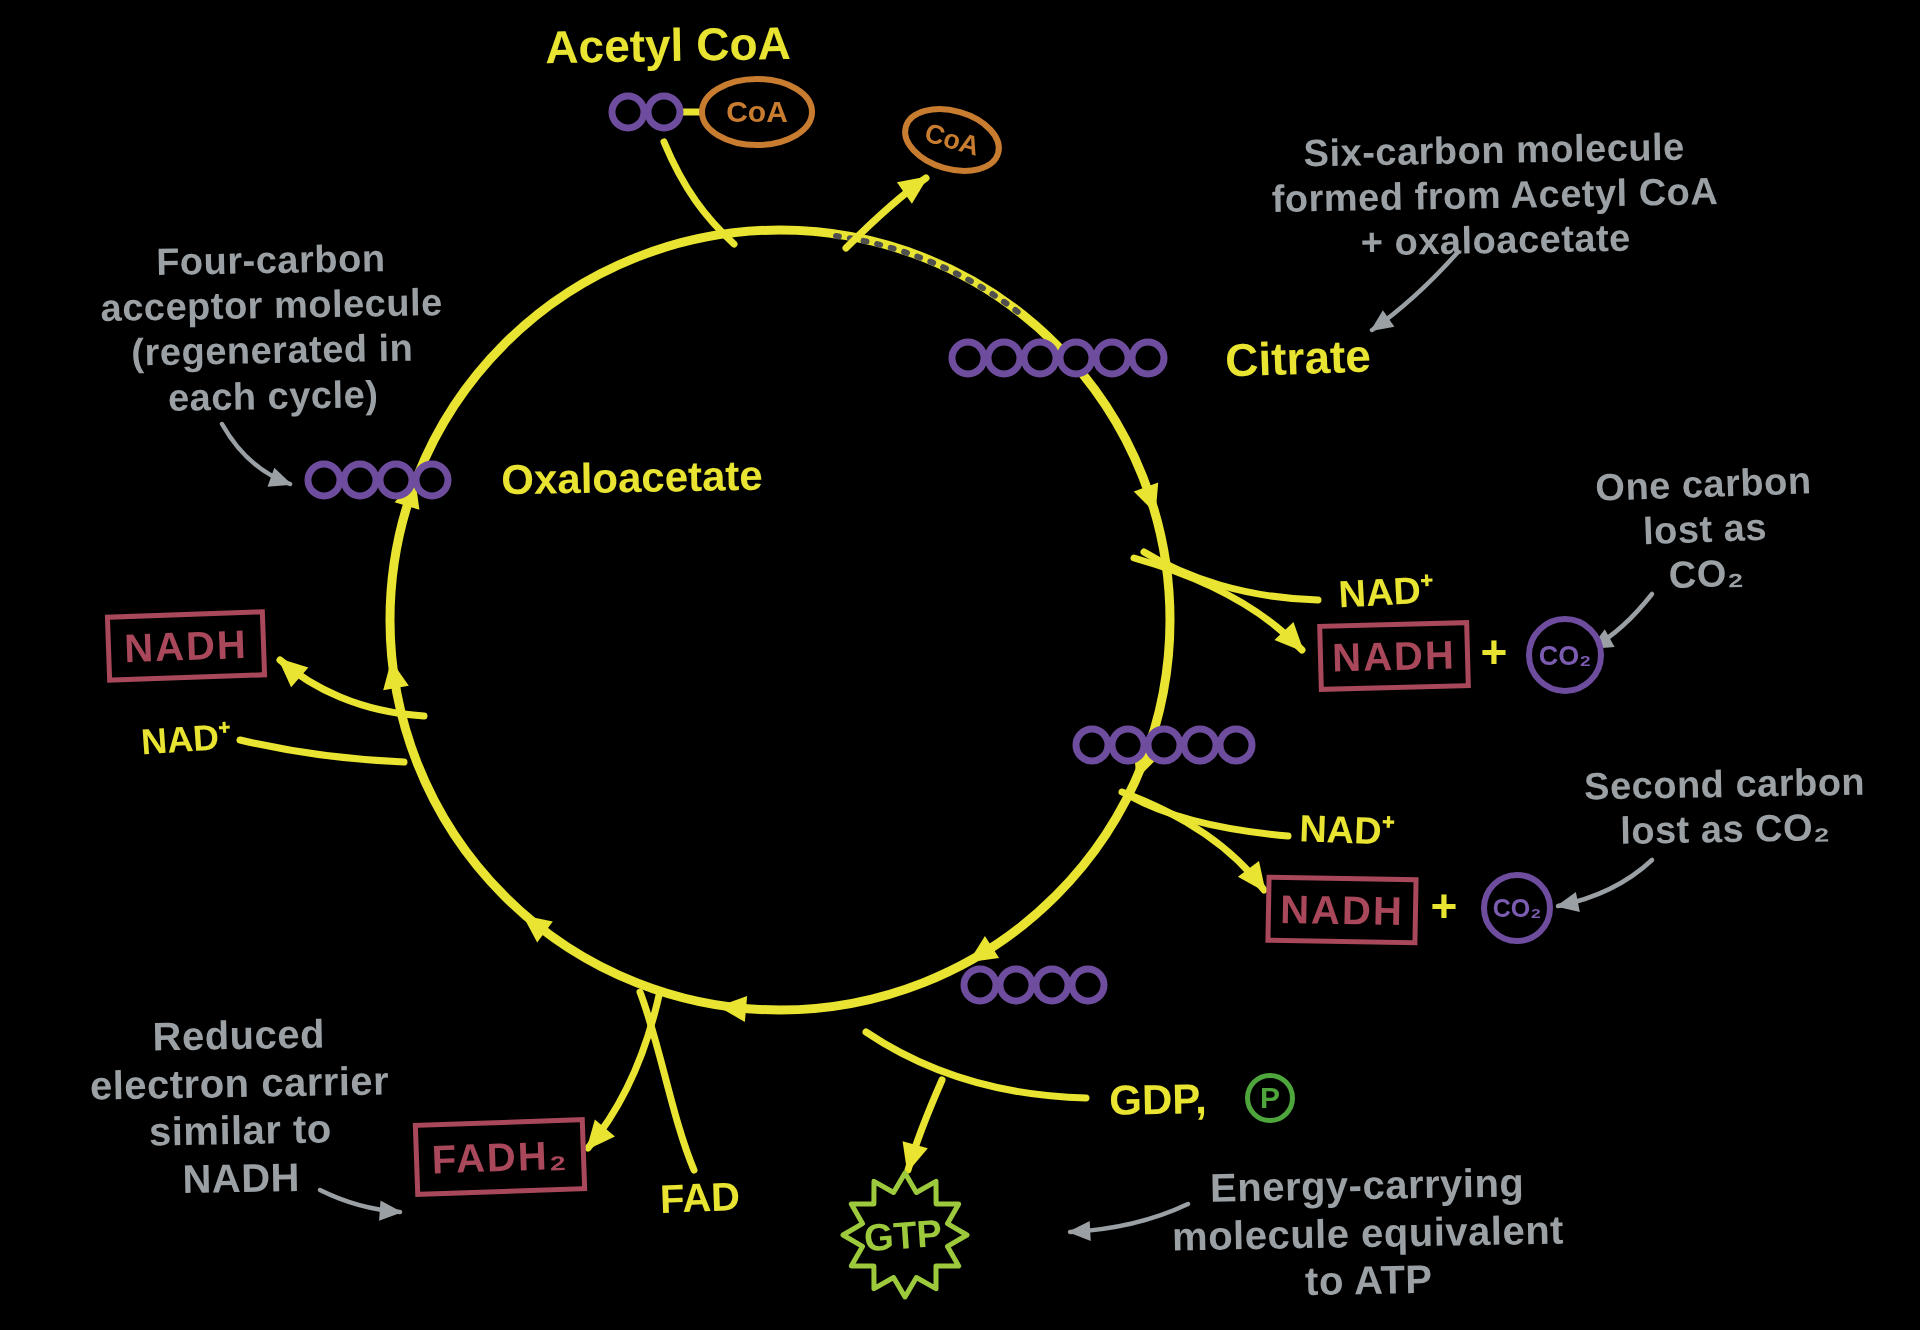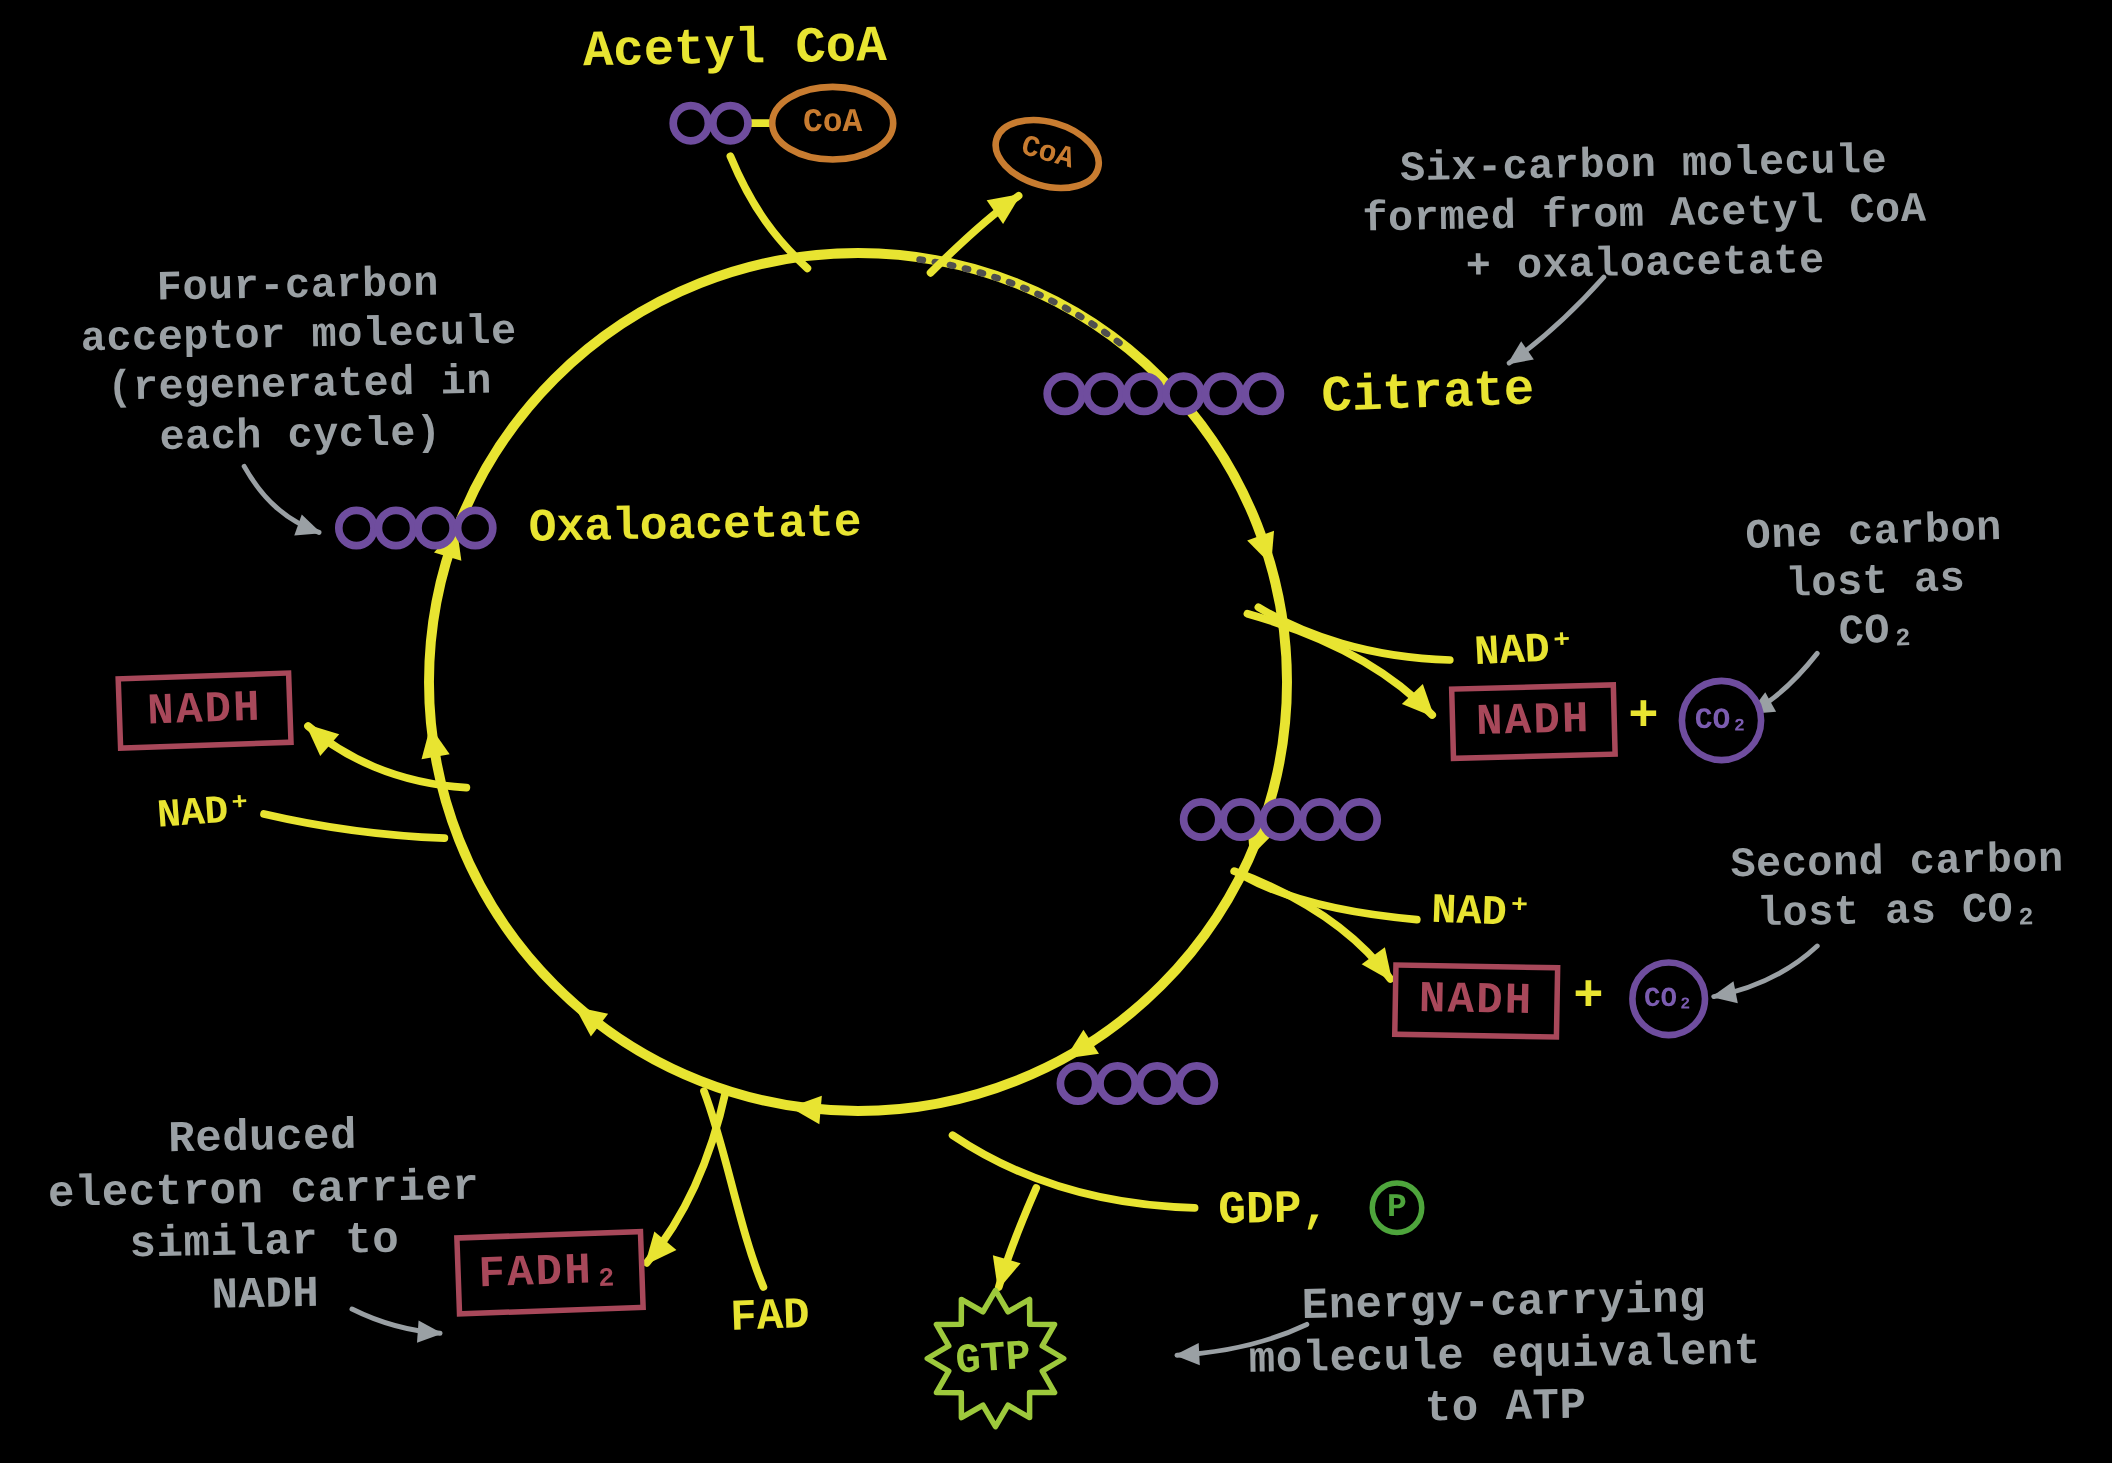--- a/index.html
+++ b/index.html
@@ -1,18 +1,18 @@
 <!DOCTYPE html>
 <html><head>
 <meta charset="utf-8">
 <style>
   html,body { margin:0; padding:0; background:#000; }
   .stage {
     position:relative; width:1920px; height:1330px; background:#000;
-    overflow:hidden; font-family:Liberation Mono, monospace;
+    overflow:hidden; font-family:Liberation Sans, sans-serif;
   }
   svg.layer { position:absolute; left:0; top:0; }
   .lbl {
     position:absolute; font-weight:bold; white-space:nowrap;
     transform:translate(-50%,-50%);
   }
   .yellow { color:#e8e431; }
   .orange { color:#c87c30; }
   .purple { color:#7b5cb0; }
   .lime   { color:#9dc93c; }

